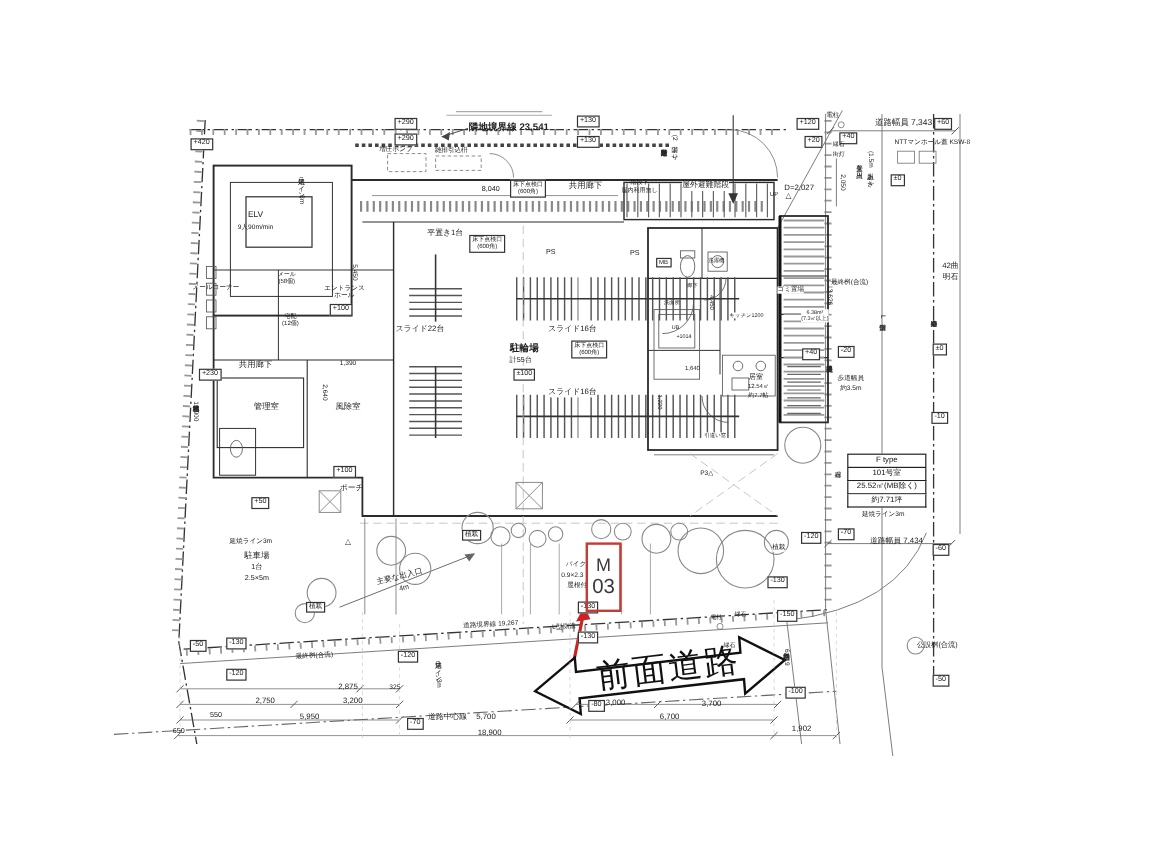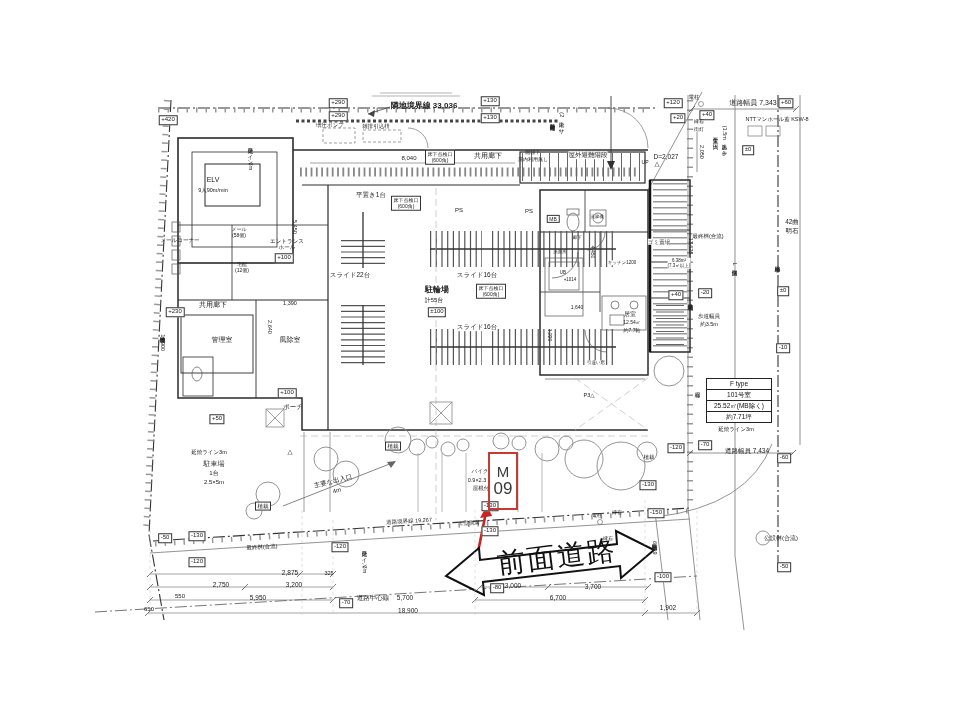--- a/index.html
+++ b/index.html
@@ -248,21 +248,21 @@
       <span class="lbl bx" style="left: 168px; top: 120px; font-size: 6px; transform: translate(-50%, -50%) rotate(0deg);">+420</span>
       <span class="lbl bx" style="left: 338px; top: 103px; font-size: 6px; transform: translate(-50%, -50%) rotate(0deg);">+290</span>
       <span class="lbl bx" style="left: 338px; top: 116px; font-size: 6px; transform: translate(-50%, -50%) rotate(0deg);">+290</span>
       <span class="lbl bx" style="left: 490px; top: 101px; font-size: 6px; transform: translate(-50%, -50%) rotate(0deg);">+130</span>
       <span class="lbl bx" style="left: 490px; top: 118px; font-size: 6px; transform: translate(-50%, -50%) rotate(0deg);">+130</span>
       <span class="lbl bx" style="left: 673px; top: 103px; font-size: 6px; transform: translate(-50%, -50%) rotate(0deg);">+120</span>
       <span class="lbl bx" style="left: 678px; top: 118px; font-size: 6px; transform: translate(-50%, -50%) rotate(0deg);">+20</span>
       <span class="lbl bx" style="left: 786px; top: 103px; font-size: 6px; transform: translate(-50%, -50%) rotate(0deg);">+60</span>
       <span class="lbl bx" style="left: 707px; top: 115px; font-size: 6px; transform: translate(-50%, -50%) rotate(0deg);">+40</span>
       <span class="lbl bx" style="left: 748px; top: 150px; font-size: 6px; transform: translate(-50%, -50%) rotate(0deg);">±0</span>
-      <span class="lbl bd" style="left: 424px; top: 106px; font-size: 8px; transform: translate(-50%, -50%) rotate(0deg);">隣地境界線 33,036</span>
+      <span class="lbl bd" style="left: 424px; top: 106px; font-size: 8px; transform: translate(-50%, -50%) rotate(0deg);">隣地境界線 23,541</span>
       <span class="lbl" style="left: 330px; top: 125px; font-size: 5.5px; transform: translate(-50%, -50%) rotate(0deg);">増圧ポンプ</span>
       <span class="lbl" style="left: 376px; top: 126px; font-size: 5.5px; transform: translate(-50%, -50%) rotate(0deg);">雑排引込枡</span>
       <span class="lbl" style="left: 409px; top: 159px; font-size: 6px; transform: translate(-50%, -50%) rotate(0deg);">8,040</span>
       <span class="lbl" style="left: 488px; top: 156px; font-size: 7px; transform: translate(-50%, -50%) rotate(0deg);">共用廊下</span>
       <span class="lbl" style="left: 533px; top: 153px; font-size: 5px; transform: translate(-50%, -50%) rotate(0deg);">階段下</span>
       <span class="lbl" style="left: 533px; top: 160px; font-size: 5px; transform: translate(-50%, -50%) rotate(0deg);">屋内利用無し</span>
       <span class="lbl bg" style="left: 588px; top: 155px; font-size: 6.5px; transform: translate(-50%, -50%) rotate(0deg);">屋外避難階段</span>
       <span class="lbl v" style="left: 552px; top: 120px; font-size: 5.5px; transform: translate(-50%, -50%) rotate(0deg);">屋外避難階段</span>
       <span class="lbl v" style="left: 561px; top: 122px; font-size: 5.5px; transform: translate(-50%, -50%) rotate(0deg);">(2階より)</span>
       <span class="lbl" style="left: 666px; top: 157px; font-size: 6.5px; transform: translate(-50%, -50%) rotate(0deg);">D=2,027</span>
@@ -402,18 +402,18 @@
 
   <div id="ftable">
     <div class="frow">F type</div>
     <div class="frow">101号室</div>
     <div class="frow">25.52㎡(MB除く)</div>
     <div class="frow">約7.71坪</div>
   </div>
 
   <div id="m04" style="border-color: rgb(199, 58, 52);">
     <span class="l1">M</span>
-    <span class="l2">09</span>
+    <span class="l2">03</span>
   </div>
 
   <div id="roadlbl">前面道路</div>
 
 </div>
 
 </body></html>

